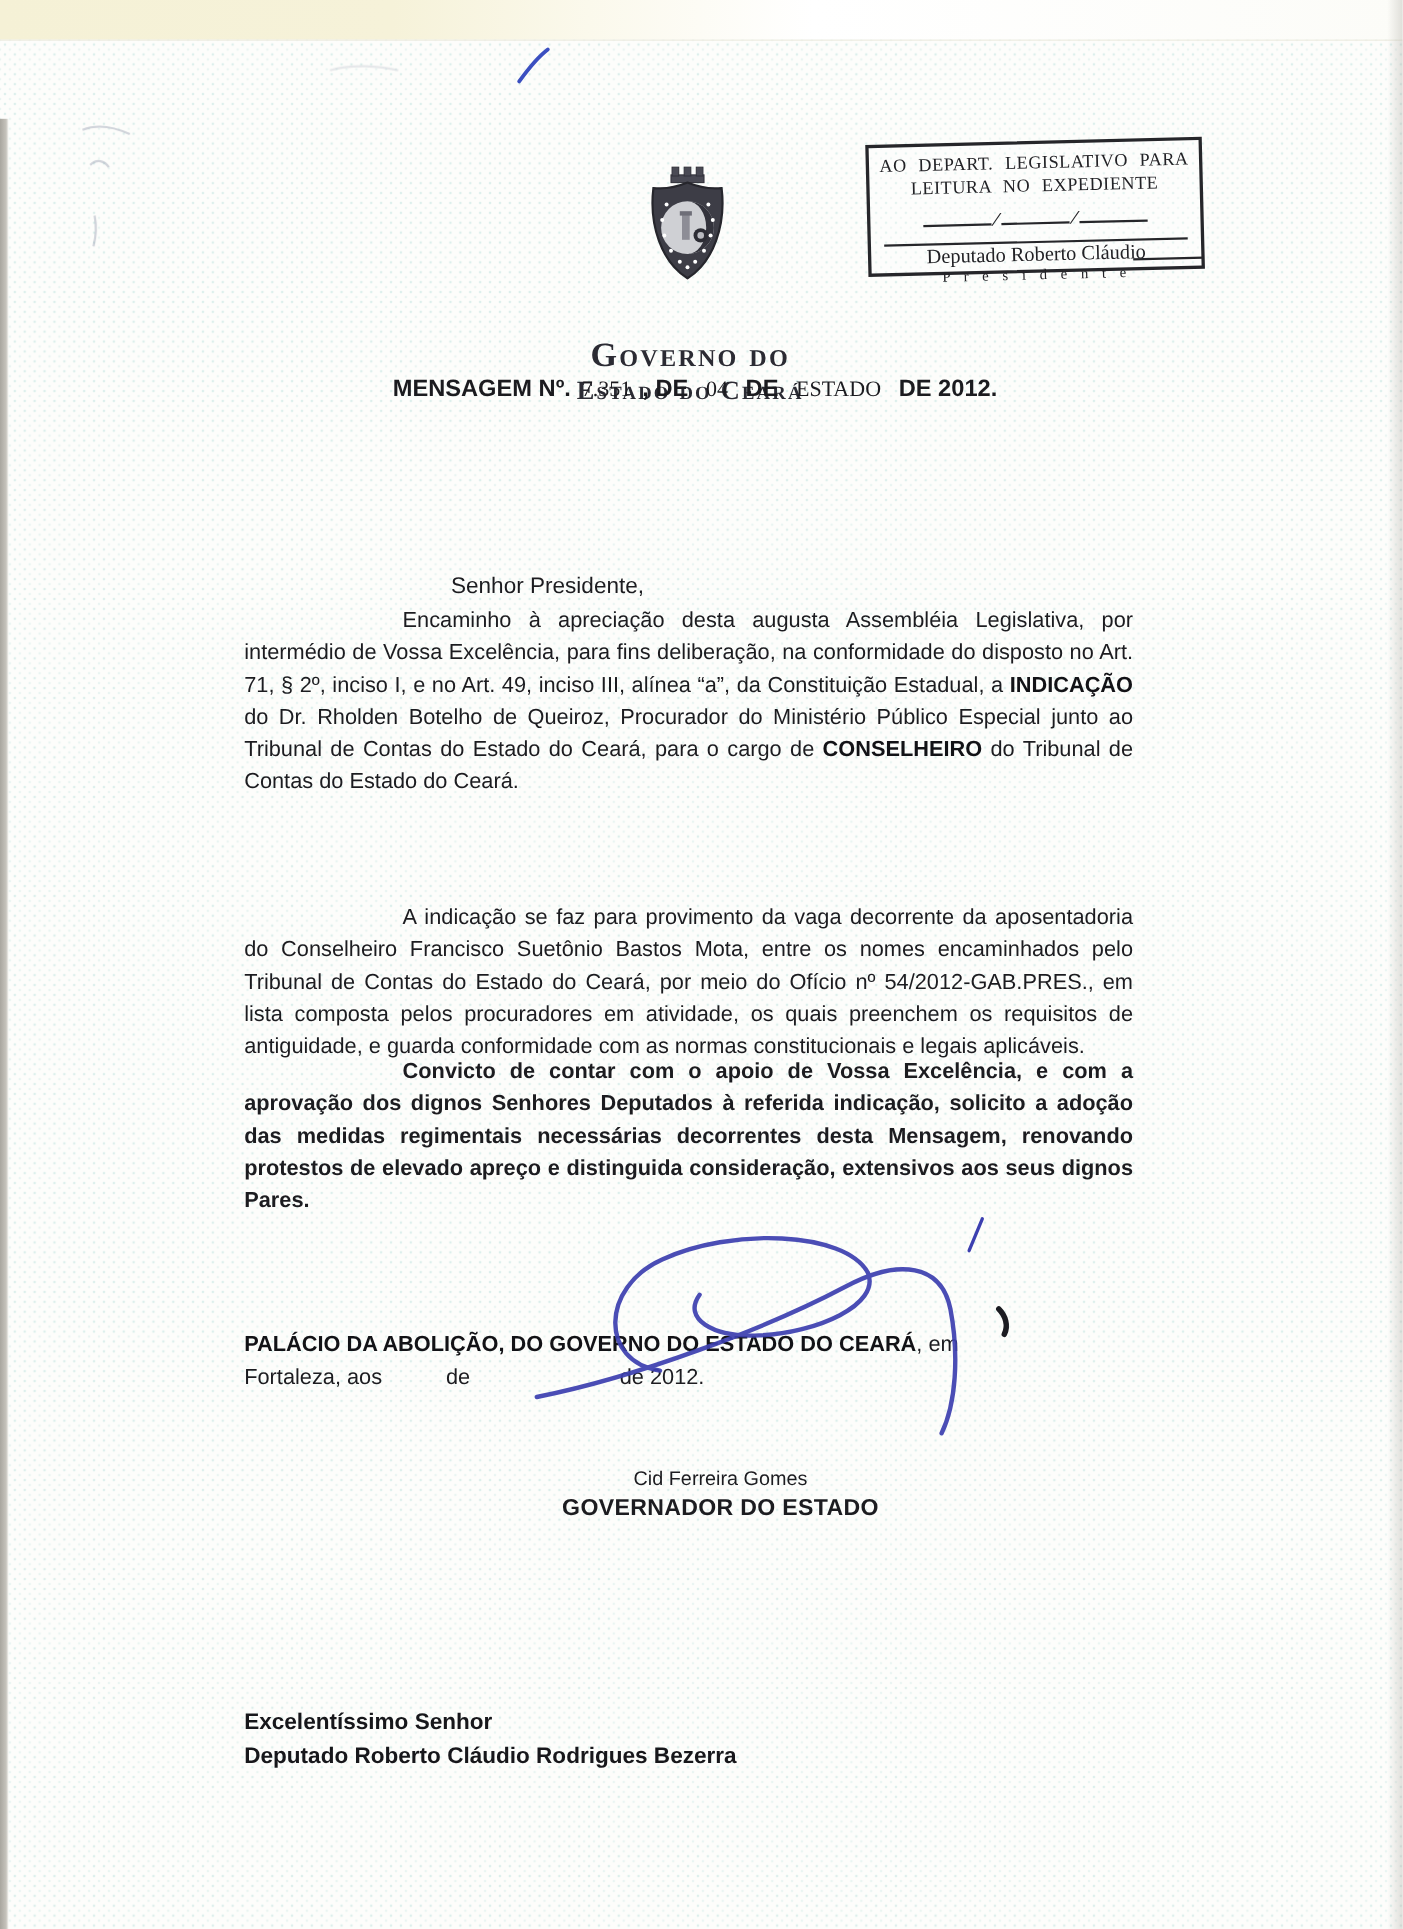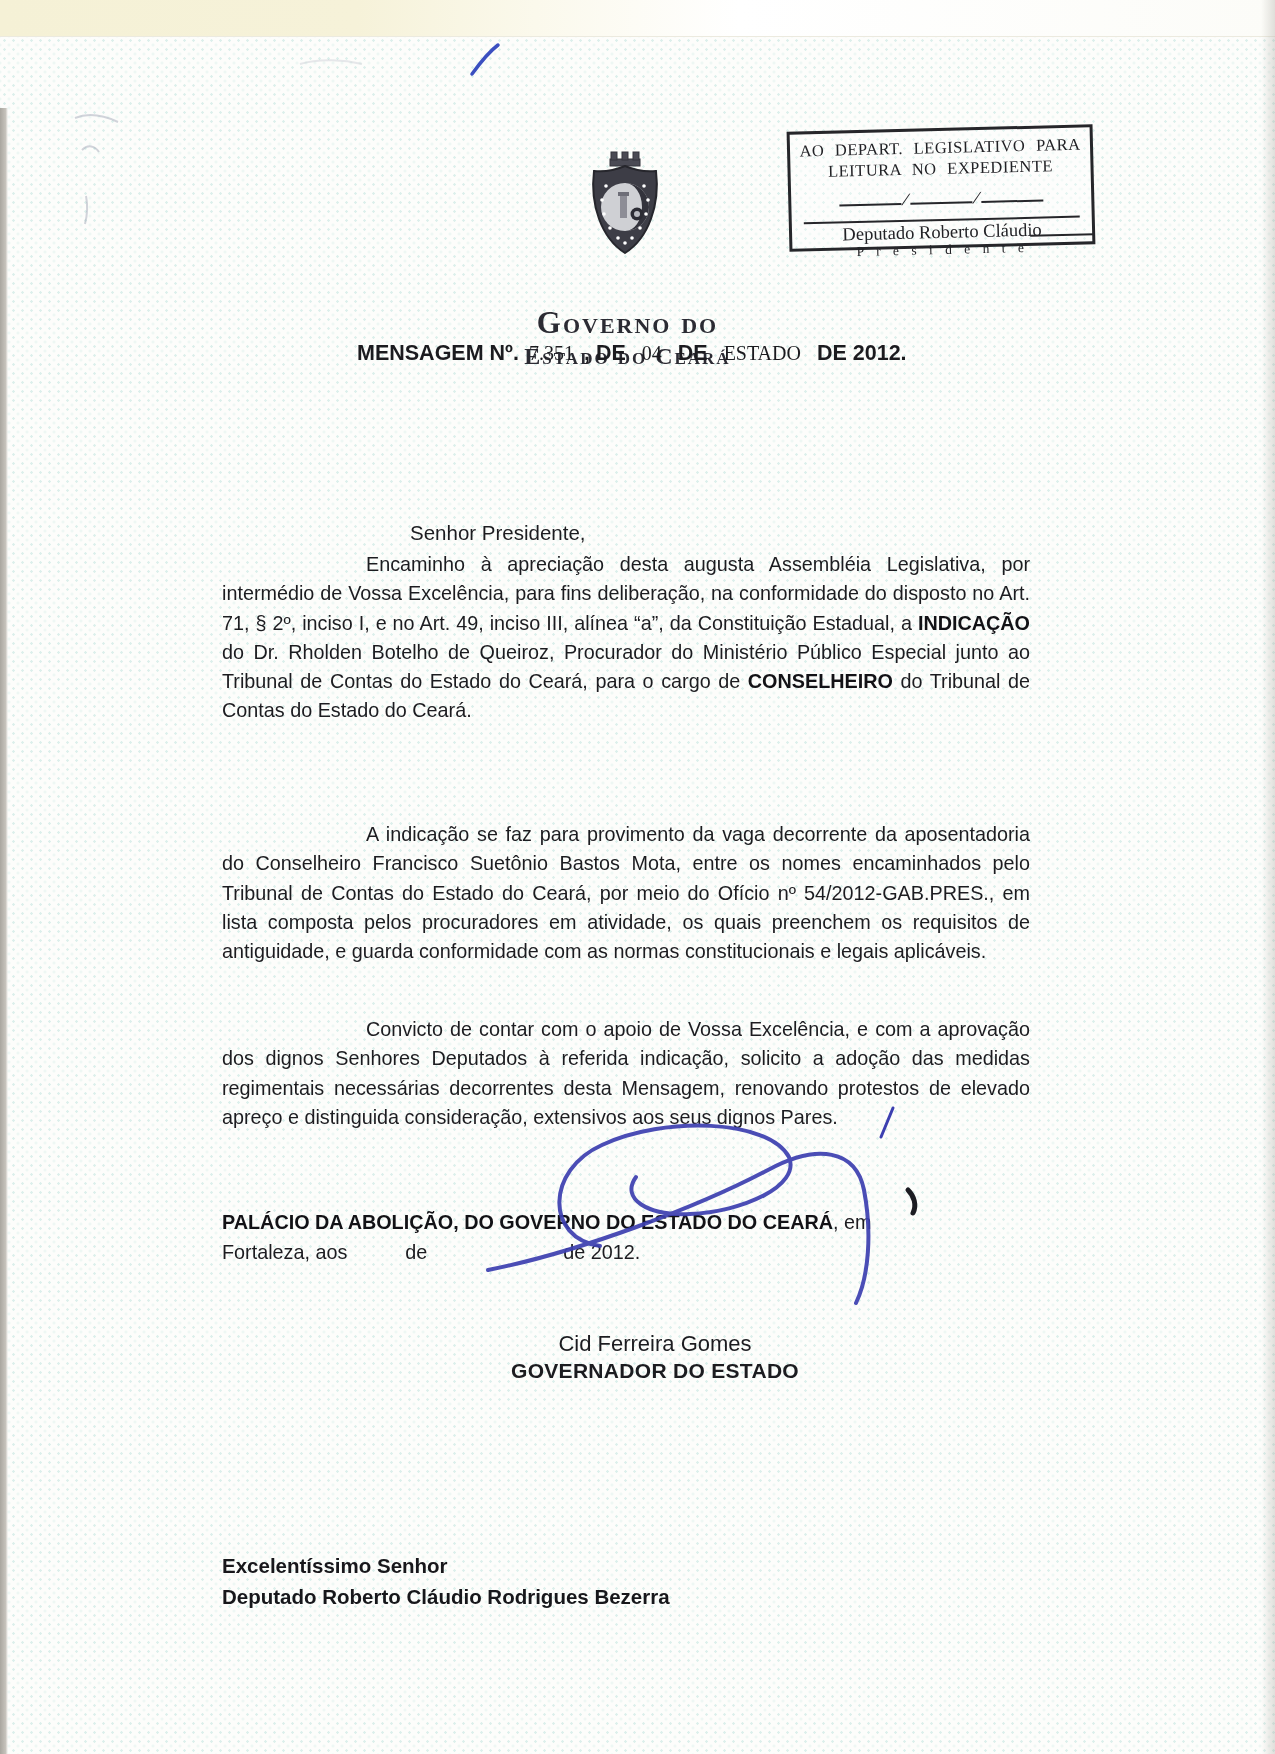--- a/index.html
+++ b/index.html
@@ -83,35 +83,35 @@
   
   .para{
     position:absolute;left:222px;width:808px;
     font-size:19.8px;line-height:29.3px;color:#1c1c20;
     text-align:justify;
     text-indent:144px;
   }
   .para .bold{font-weight:bold;color:#121216;}
   #p1{top:550px;}
   #p2{top:820px;}
-  #p3{top:1015px;}
+  #p3{top:960px;font-weight:bold;}
 
   .closing{
     position:absolute;left:222px;top:1208px;width:812px;
     font-size:19.8px;line-height:29.5px;color:#1c1c20;text-align:justify;
   }
   .closing .bold{font-weight:bold;color:#121216;}
   .closing-line2{white-space:nowrap;}
   .sp-a{display:inline-block;width:58px;}
   .sp-b{display:inline-block;width:136px;}
 
   .sig-block{
     position:absolute;left:450px;top:1331px;width:410px;text-align:center;color:#1c1c20;
   }
-  .sig-name{font-size:22px;line-height:26px;}
+  .sig-name{font-size:18px;line-height:26px;}
   .sig-title{font-size:21px;font-weight:bold;line-height:28px;letter-spacing:.3px;}
 
   .addressee{
     position:absolute;left:222px;top:1551px;color:#17171b;
     font-size:20.5px;font-weight:bold;line-height:30.5px;
   }
 
   .overlay{position:absolute;inset:0;pointer-events:none;}
 </style>
 </head>

